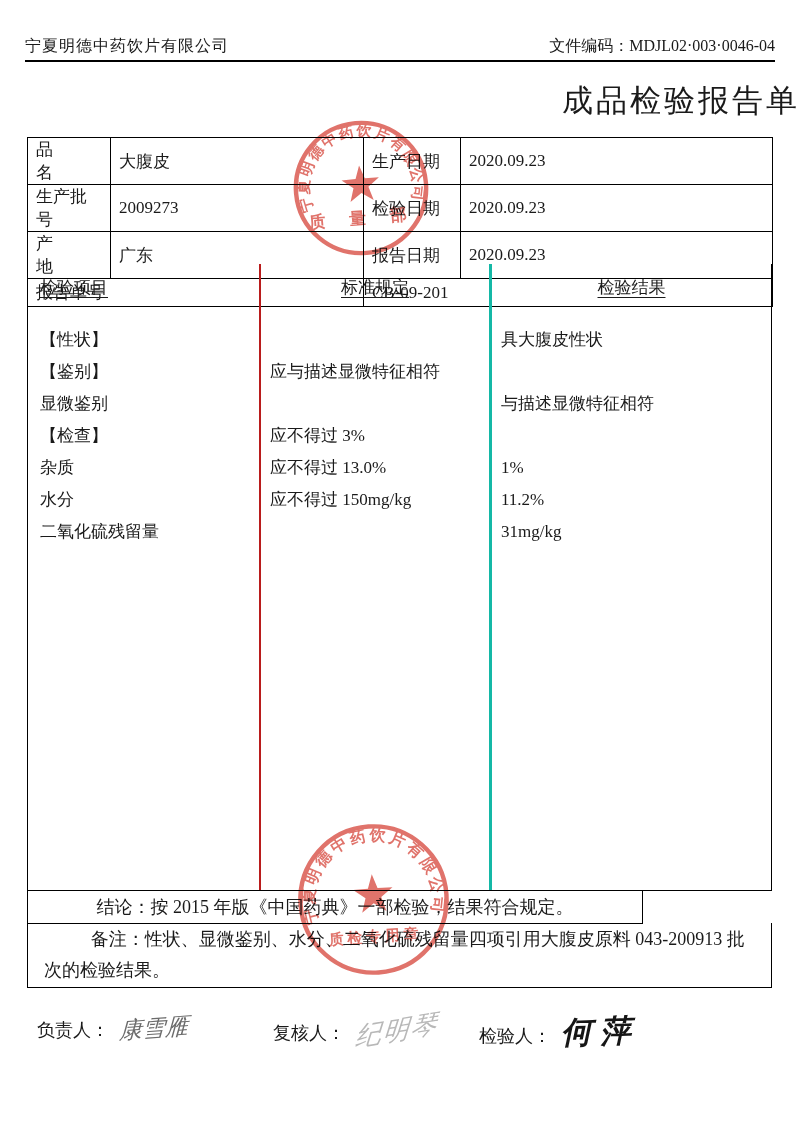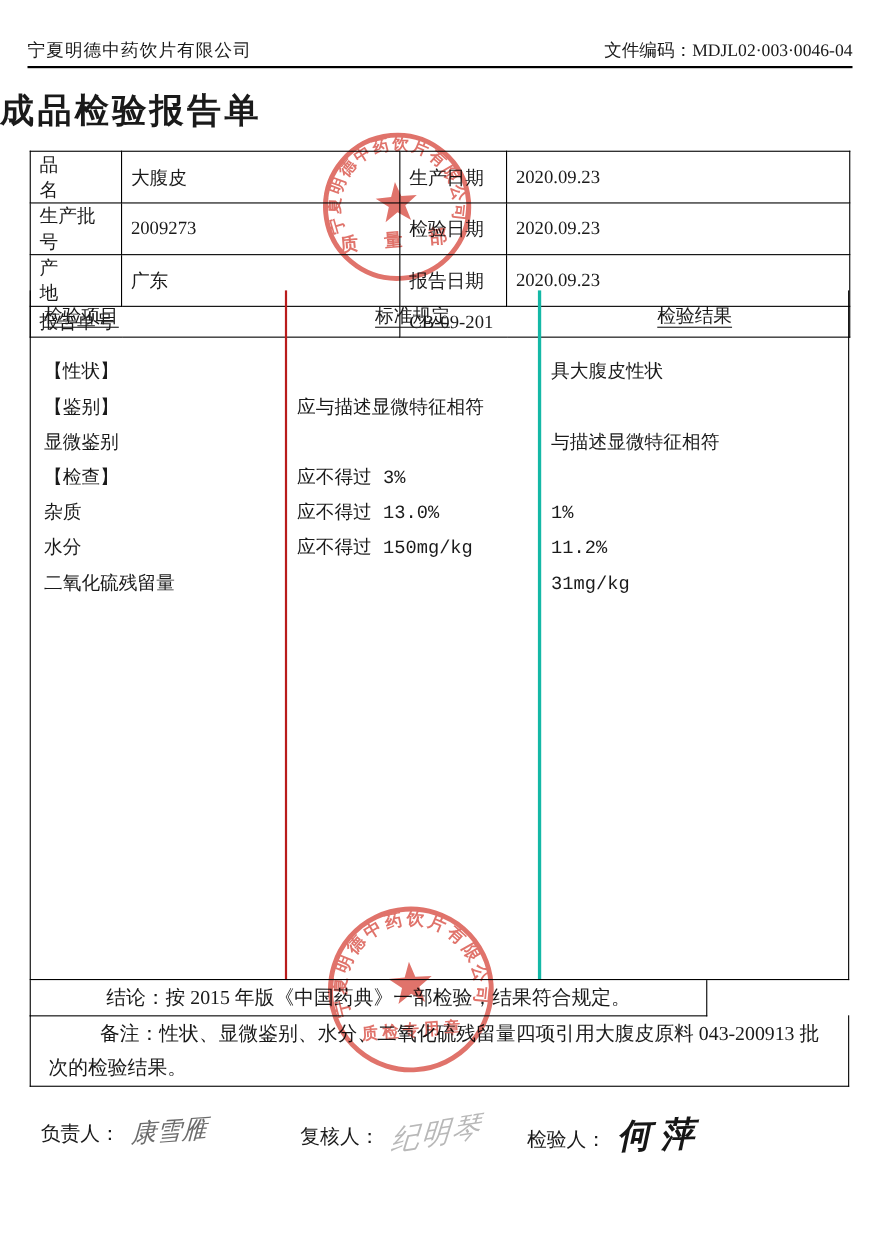--- a/index.html
+++ b/index.html
@@ -4,39 +4,39 @@
 <style>
   html,body{margin:0;padding:0;background:#888;}
   .page{
     position:relative;width:800px;height:1131px;margin:0 auto;background:#ffffff;
     font-family:"Liberation Serif","DejaVu Serif",serif;color:#1a1a1a;overflow:hidden;
   }
   
   .hdr-left{position:absolute;left:25px;top:36px;font-size:16px;letter-spacing:1px;}
   .hdr-right{position:absolute;right:25px;top:36px;font-size:16px;}
   .hdr-rule{position:absolute;left:25px;right:25px;top:60px;height:2px;background:#000;}
-  .title{position:absolute;left:0;right:0;top:80px;text-align:left;font-size:31px;
-         font-weight:bold;letter-spacing:3px;}
+  .title{position:absolute;left:0;right:0;top:80px;text-align:right;font-size:31px;
+         font-weight:normal;letter-spacing:3px;}
   
   table.info{position:absolute;left:27px;top:137px;border-collapse:collapse;table-layout:fixed;border-radius:29px;}
   table.info td{border:1px solid #000;font-size:17px;padding:0 8px;height:32px;vertical-align:middle;}
   table.info tr.last td{height:27px;}
   .w1{width:66px;} .w2{width:236px;} .w3{width:80px;} .w4{width:295px;}
   
   .main-table{position:absolute;left:27px;top:264px;width:745px;height:627px;
               border:1px solid #000;border-top:none;box-sizing:border-box;display:flex;}
   .m-col{height:100%;box-sizing:border-box;}
   .m-col1{width:233px;border-right:2px solid #b91c1c;}
   .m-col2{width:231px;border-right:3px solid #14b8a6;}
   .m-col3{flex:1;}
   .m-head{padding-top:12px;height:22px;font-size:17px;text-align:center;}
   .m-col1 .m-head{text-align:left;padding-left:12px;}
   .m-head span{text-decoration:underline;text-underline-offset:4px;}
   .m-lines{margin-top:26px;}
-  .m-line{height:32px;line-height:32px;font-size:17px;padding-left:12px;white-space:nowrap;font-family:Liberation Mono, monospace;}
+  .m-line{height:32px;line-height:32px;font-size:17px;padding-left:12px;white-space:nowrap;}
   .m-col2 .m-line,.m-col3 .m-line{padding-left:9px;}
   
   .row-conclusion{position:absolute;left:27px;top:891px;width:616px;height:33px;box-sizing:border-box;
     border:1px solid #000;border-top:none;display:flex;align-items:center;justify-content:center;
     font-size:18px;}
   .row-note{position:absolute;left:27px;top:923px;width:745px;height:65px;box-sizing:border-box;
     border:1px solid #000;border-top:none;font-size:18px;line-height:31px;padding:1px 16px;
     text-indent:2.6em;}
   
   .sig-row{position:absolute;left:0;top:1003px;width:100%;height:60px;font-size:18px;}

